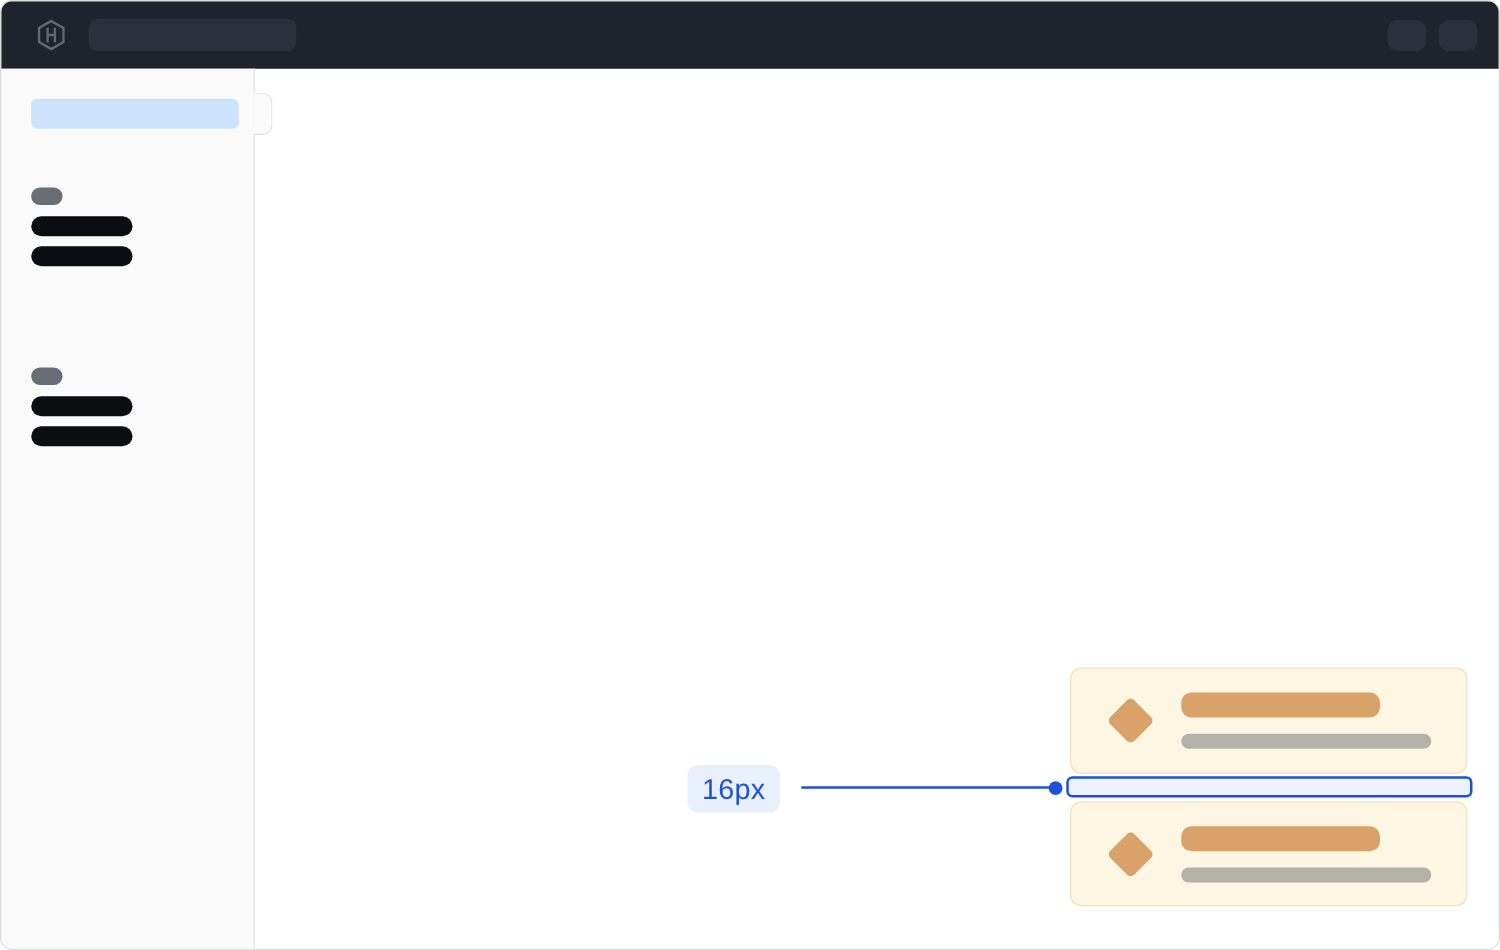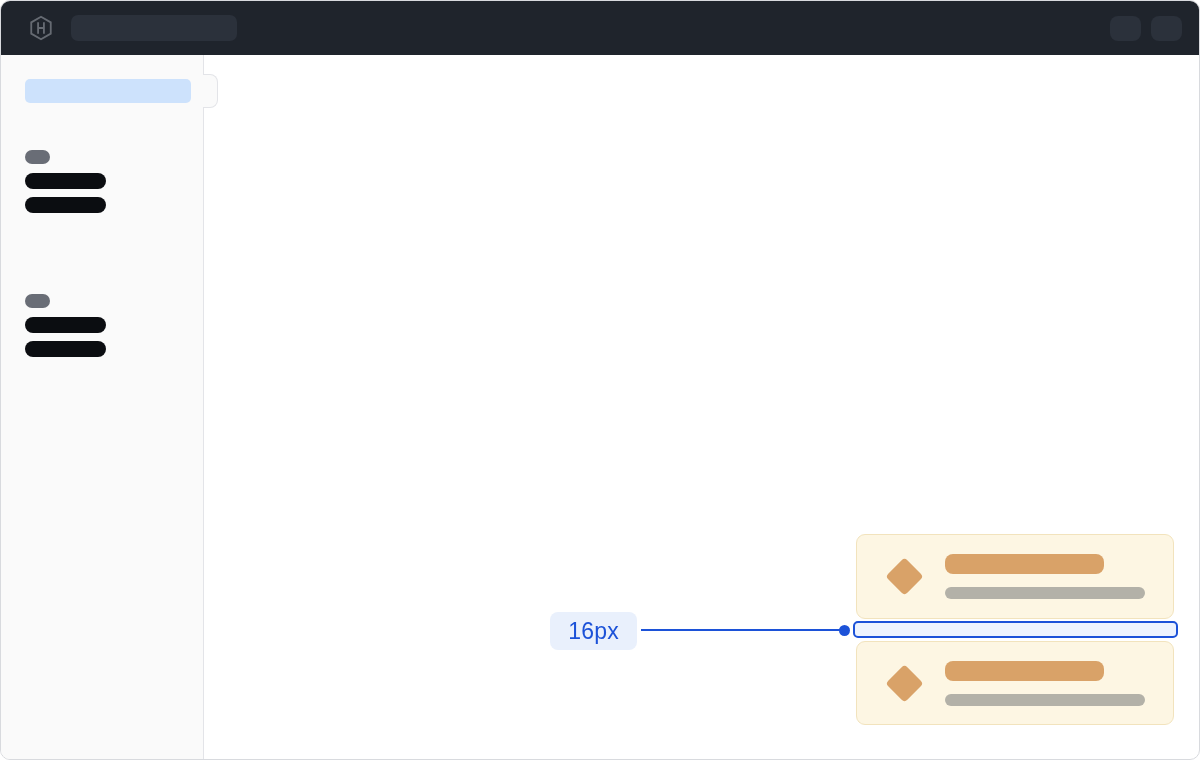--- a/index.html
+++ b/index.html
@@ -118,21 +118,21 @@
     width: 325px; height: 17px;
     background: var(--gap-fill, #edf3fe);
     border: 2.5px solid var(--annotation-blue, #1c52d8);
     border-radius: 5px;
     z-index: 2;
   }
 
   
   .spacing-label {
     position: absolute; left: 549px; top: 611px;
-    width: 87px; height: 38px;
+    width: 74px; height: 38px;
     border-radius: 8px;
     background: var(--annotation-badge-bg, #e9f0fc);
     color: var(--annotation-blue, #1c52d8);
     font-size: 23px; font-weight: 500;
     display: flex; align-items: center; justify-content: center;
     letter-spacing: 0.2px;
     z-index: 3;
   }
   .annotation-line {
     position: absolute; left: 640px; top: 627.5px;

